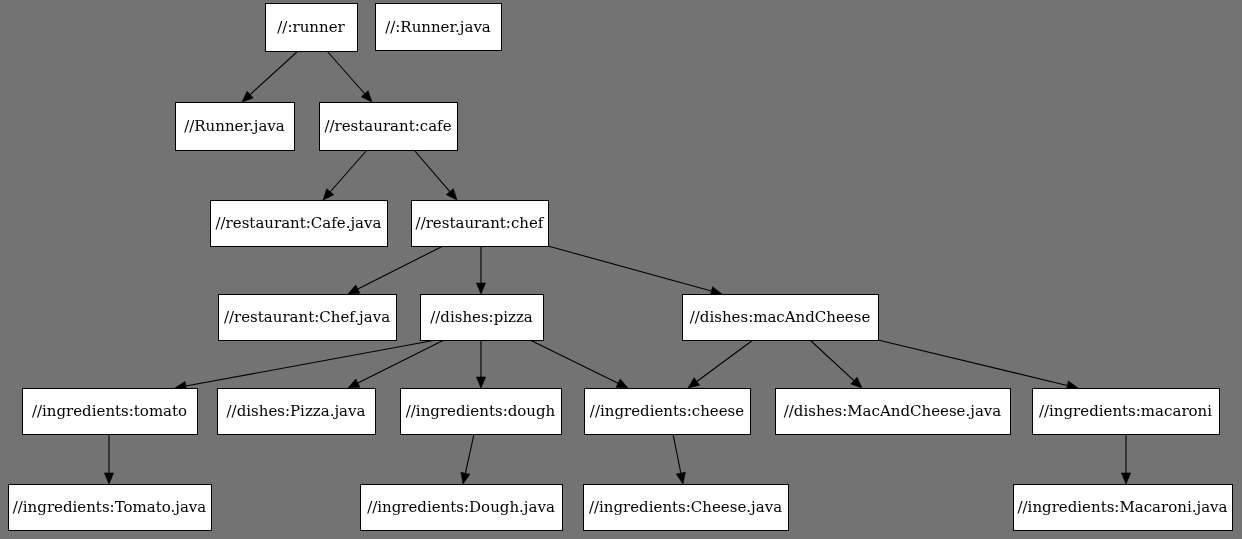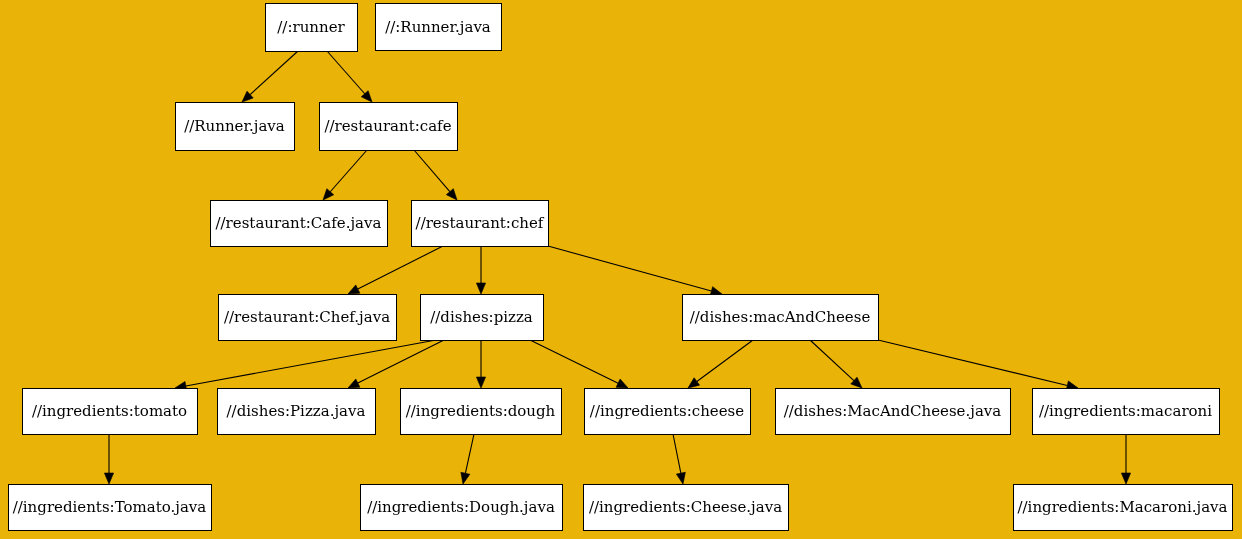--- a/index.html
+++ b/index.html
@@ -4,21 +4,21 @@
 <style>
   html, body {
     margin: 0;
     padding: 0;
     background: #ffffff;
   }
   #graph-root {
     position: relative;
     width: 1242px;
     height: 539px;
-    background: #eab308;
+    background: #737373;
     overflow: hidden;
     font-family: "DejaVu Serif", "Liberation Serif", serif;
   }
   #graph-svg {
     position: absolute;
     top: 0;
     left: 0;
     width: 1242px;
     height: 539px;
     display: block;

